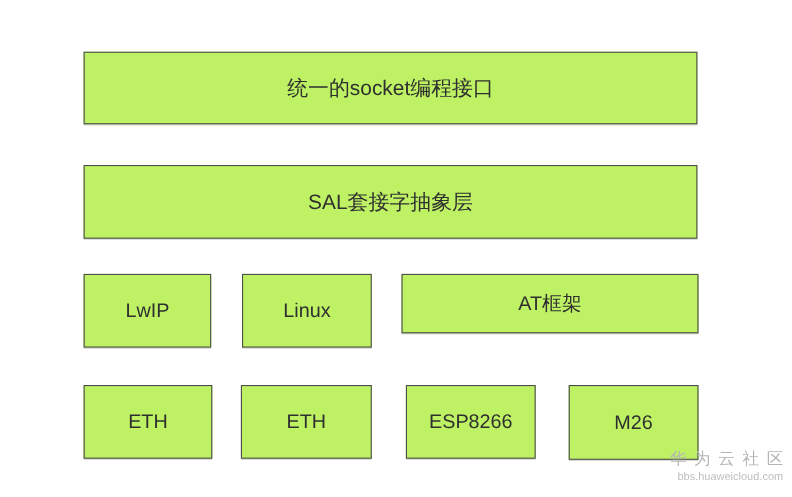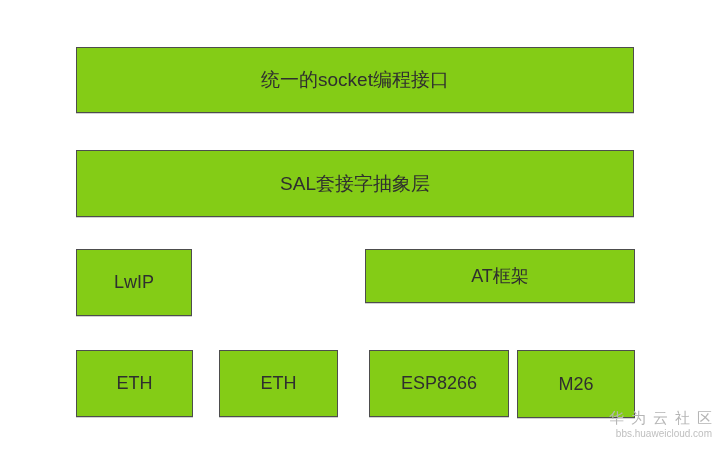--- a/index.html
+++ b/index.html
@@ -12,21 +12,21 @@
     width: 720px;
     height: 452px;
     background: #ffffff;
     overflow: hidden;
     font-family: "Liberation Sans", sans-serif;
   }
   .box {
     position: absolute;
     box-sizing: border-box;
     border: 1px solid #4d4d4d;
-    background: #84cc16;
+    background: #bef264;
     display: flex;
     align-items: center;
     justify-content: center;
     box-shadow: 0 1px 0 rgba(0,0,0,0.18);
   }
   .box-label {
     color: #2f2f2f;
     white-space: nowrap;
   }
   .label-lg { font-size: 19px; }
@@ -37,21 +37,21 @@
   .box-sal    { left: 76px; top: 150px; width: 558px; height: 67px; }
 
   
   .box-lwip   { left: 76px;  top: 249px; width: 116px; height: 67px; }
   .box-linux  { left: 220px; top: 249px; width: 118px; height: 67px; }
   .box-at     { left: 365px; top: 249px; width: 270px; height: 54px; }
 
   
   .box-eth1   { left: 76px;  top: 350px; width: 117px; height: 67px; }
   .box-eth2   { left: 219px; top: 350px; width: 119px; height: 67px; }
-  .box-esp    { left: 369px; top: 350px; width: 140px; height: 67px; }
+  .box-esp    { left: 369px; top: 350px; width: 118px; height: 67px; }
   .box-m26    { left: 517px; top: 350px; width: 118px; height: 68px; }
 
   .watermark {
     position: absolute;
     right: 8px;
     bottom: 12px;
     text-align: right;
     line-height: 1.25;
     pointer-events: none;
   }
@@ -78,20 +78,23 @@
   </div>
 
   <div class="box box-sal">
     <span class="box-label label-lg">SAL套接字抽象层</span>
   </div>
 
   <div class="box box-lwip">
     <span class="box-label label-sm">LwIP</span>
   </div>
 
+  <div class="box box-linux">
+    <span class="box-label label-sm">Linux</span>
+  </div>
 
   <div class="box box-at">
     <span class="box-label label-sm">AT框架</span>
   </div>
 
   <div class="box box-eth1">
     <span class="box-label label-sm">ETH</span>
   </div>
 
   <div class="box box-eth2">

